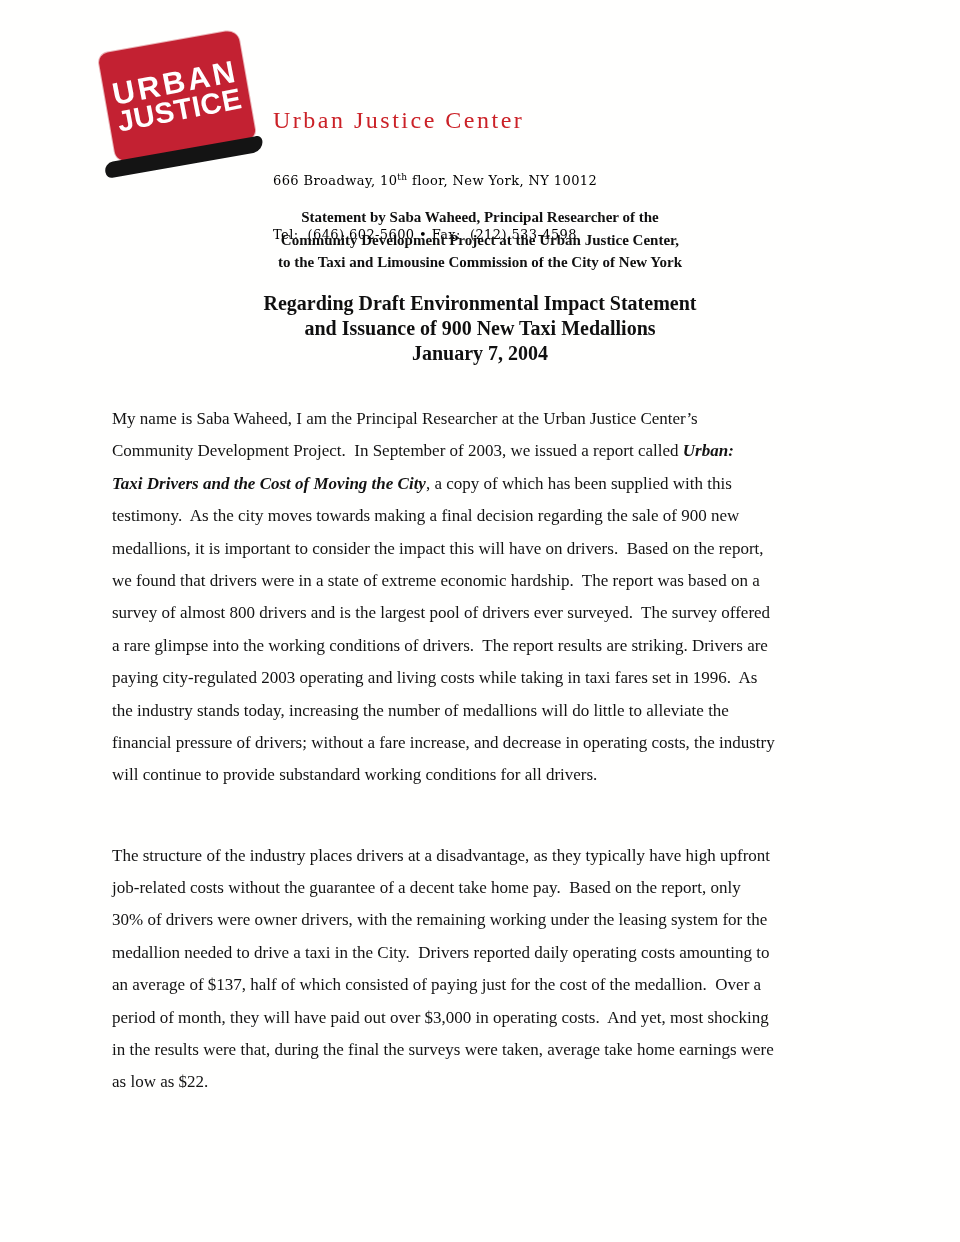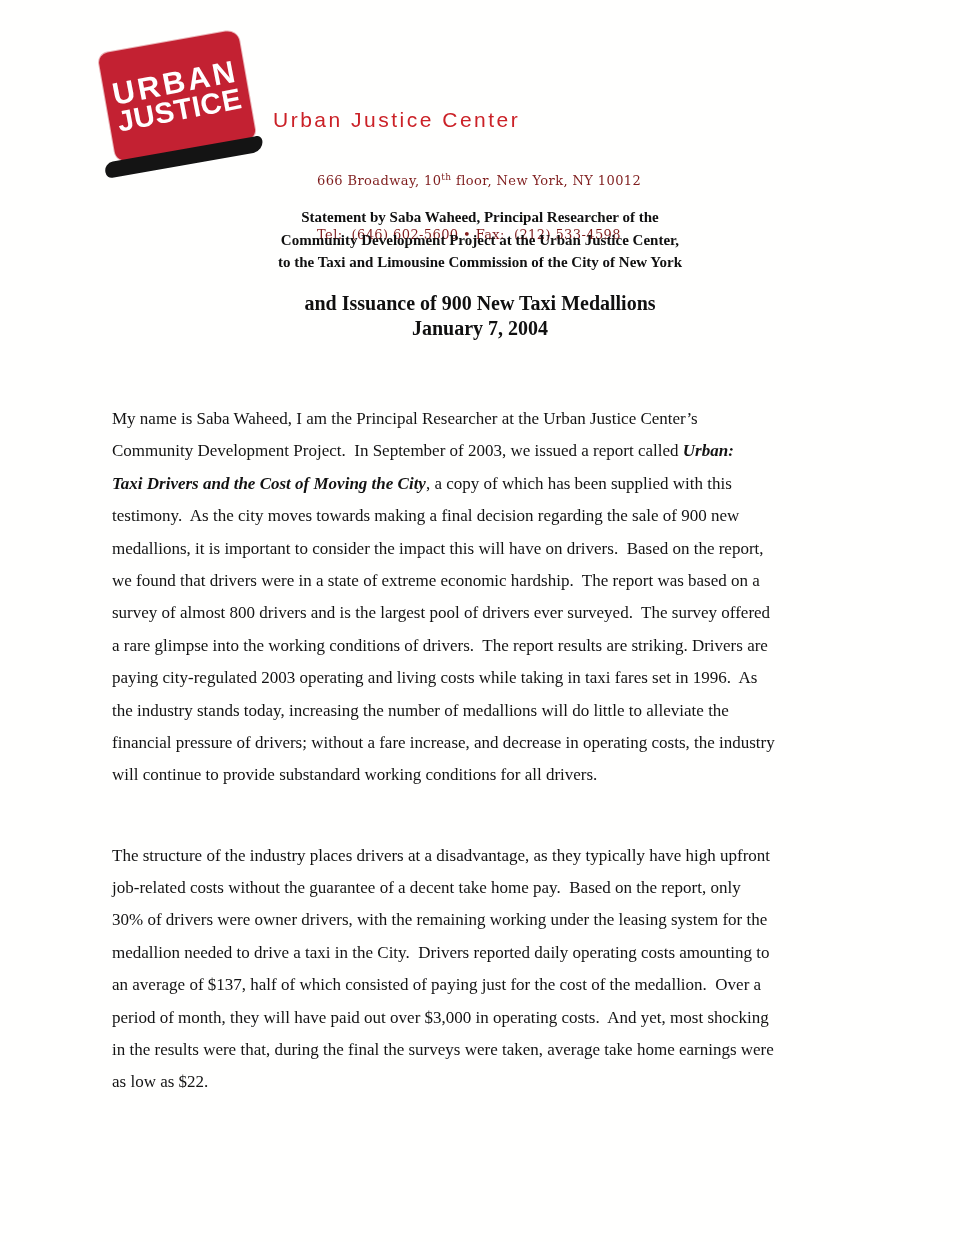--- a/index.html
+++ b/index.html
@@ -36,29 +36,28 @@
   .logo-stroke{
     position:absolute;left:8px;top:119px;width:160px;height:16px;
     background:#141414;
     border-radius:9px 5px 11px 6px;
     transform:rotate(-10deg);
   }
 
   
   .org-header{position:absolute;left:273px;top:71px;white-space:pre;}
   .org-name{
-    font-family:Liberation Sans, sans-serif;
-    font-size:21px;letter-spacing:2.5px;color:#cb2127;
+    font-family:Liberation Serif, serif;
+    font-size:24px;letter-spacing:2.5px;color:#cb2127;
     line-height:26px;
   }
   .org-address,.org-contact{
     font-family:"DejaVu Serif", serif;
-    font-size:13px;letter-spacing:.4px;color:#7f1d1d;
+    font-size:13px;letter-spacing:.4px;color:#000000;
     line-height:17.5px;
-    margin-left:44px;
   }
   .org-address sup{font-size:9px;}
 
   
   .statement-heading{
     position:absolute;left:0;top:206px;width:960px;
     text-align:center;font-weight:bold;
     font-size:15px;line-height:22.5px;color:#101010;
   }
   .subject-heading{
@@ -95,20 +94,21 @@
     <div class="org-contact">Tel:  (646) 602-5600 • Fax:  (212) 533-4598</div>
   </div>
 
   <div class="statement-heading">
       <div>Statement by Saba Waheed, Principal Researcher of the</div>
       <div>Community Development Project at the Urban Justice Center,</div>
       <div>to the Taxi and Limousine Commission of the City of New York</div>
     </div>
 
   <div class="subject-heading">
+      <div>Regarding Draft Environmental Impact Statement</div>
       <div>and Issuance of 900 New Taxi Medallions</div>
       <div>January 7, 2004</div>
     </div>
 
   <div class="body-text">
       <div class="paragraph">
         <div class="body-line"><span>My name is Saba Waheed, I am the Principal Researcher at the Urban Justice Center’s</span></div>
         <div class="body-line"><span>Community Development Project.  In September of 2003, we issued a report called </span><span class="seg-bi">Urban:</span></div>
         <div class="body-line"><span class="seg-bi">Taxi Drivers and the Cost of Moving the City</span><span>, a copy of which has been supplied with this</span></div>
         <div class="body-line"><span>testimony.  As the city moves towards making a final decision regarding the sale of 900 new</span></div>

